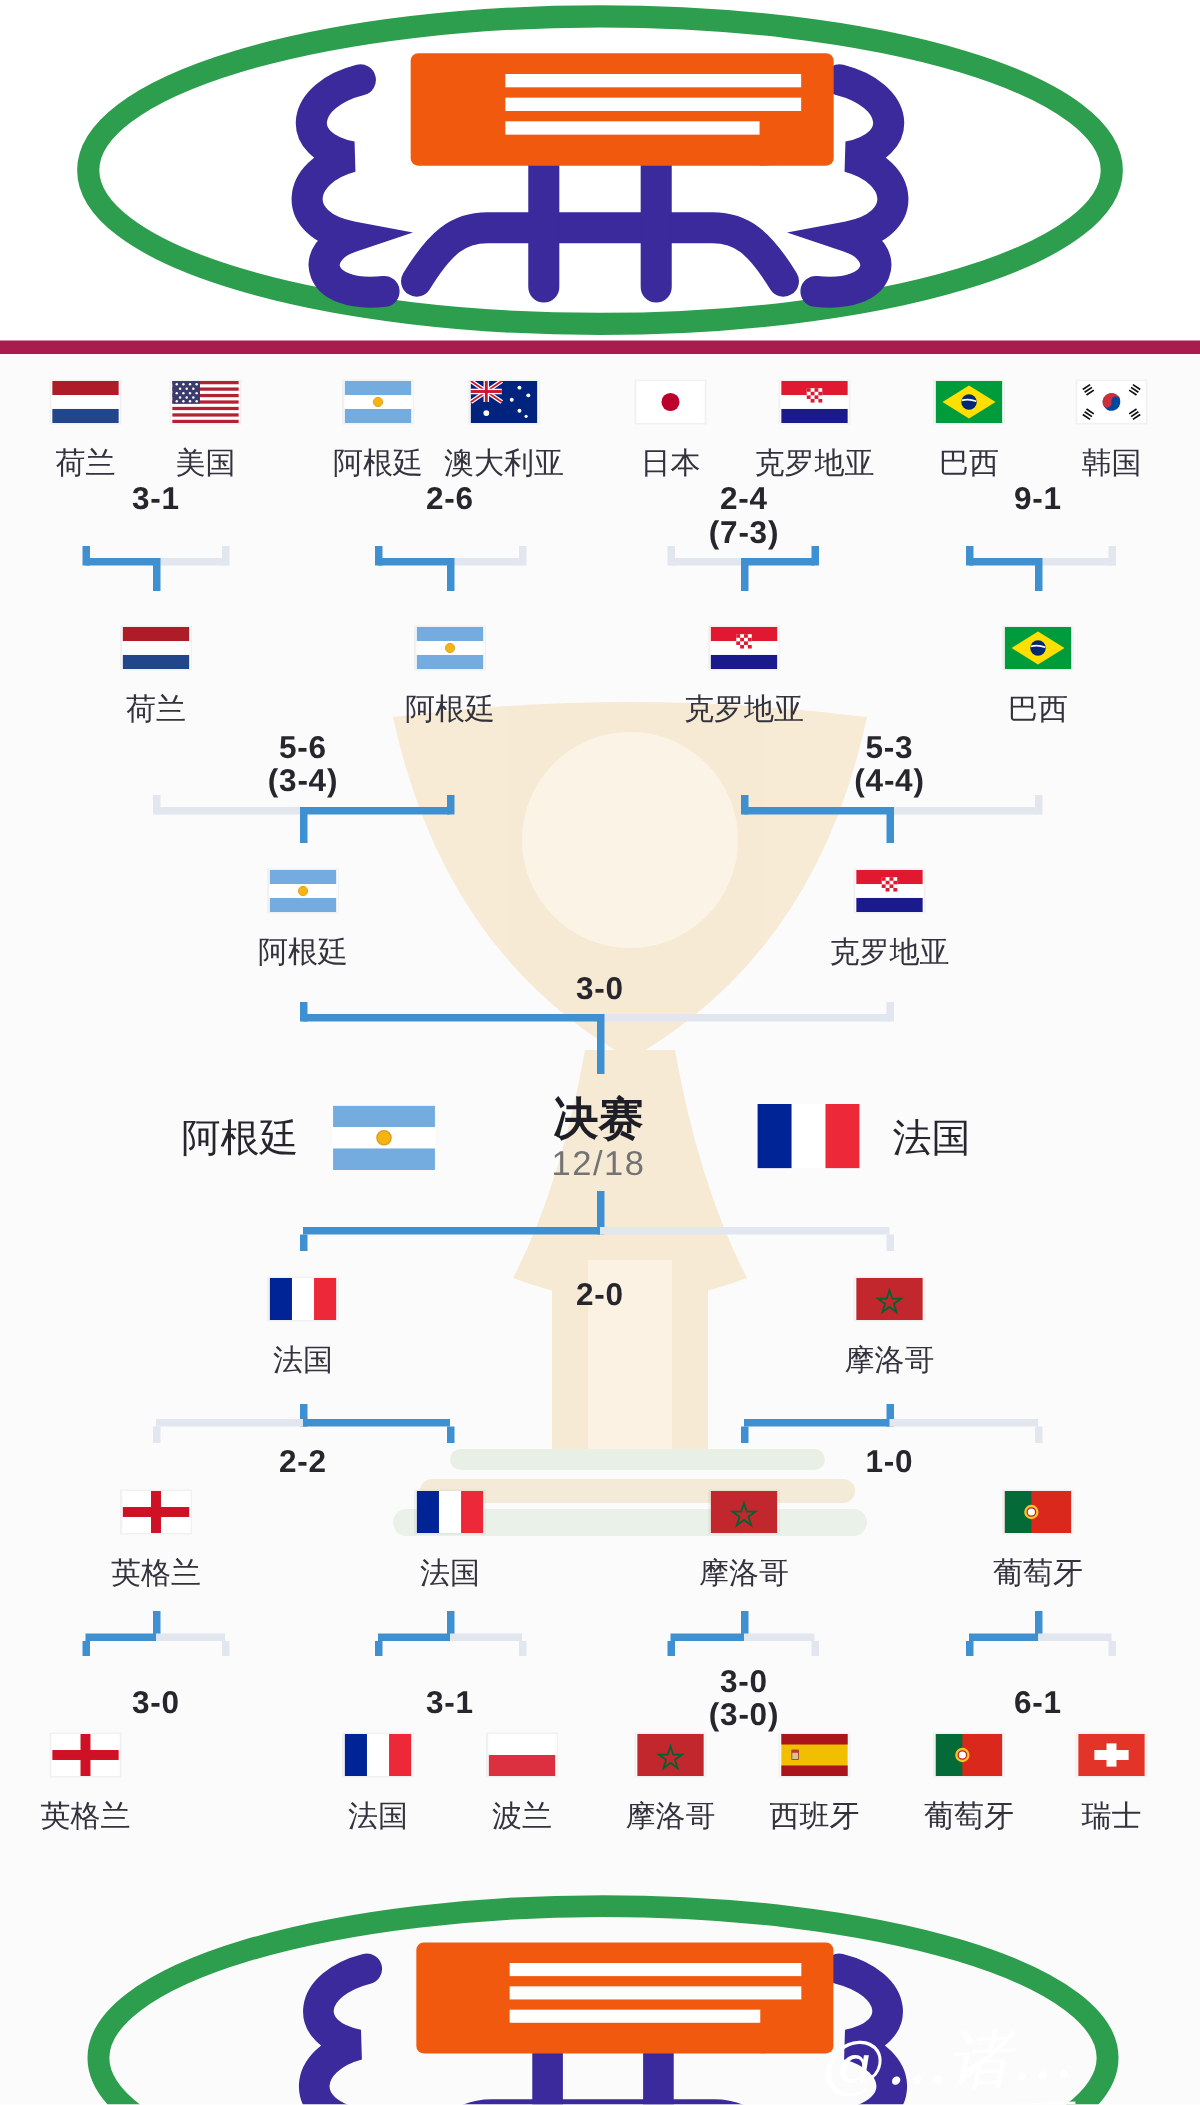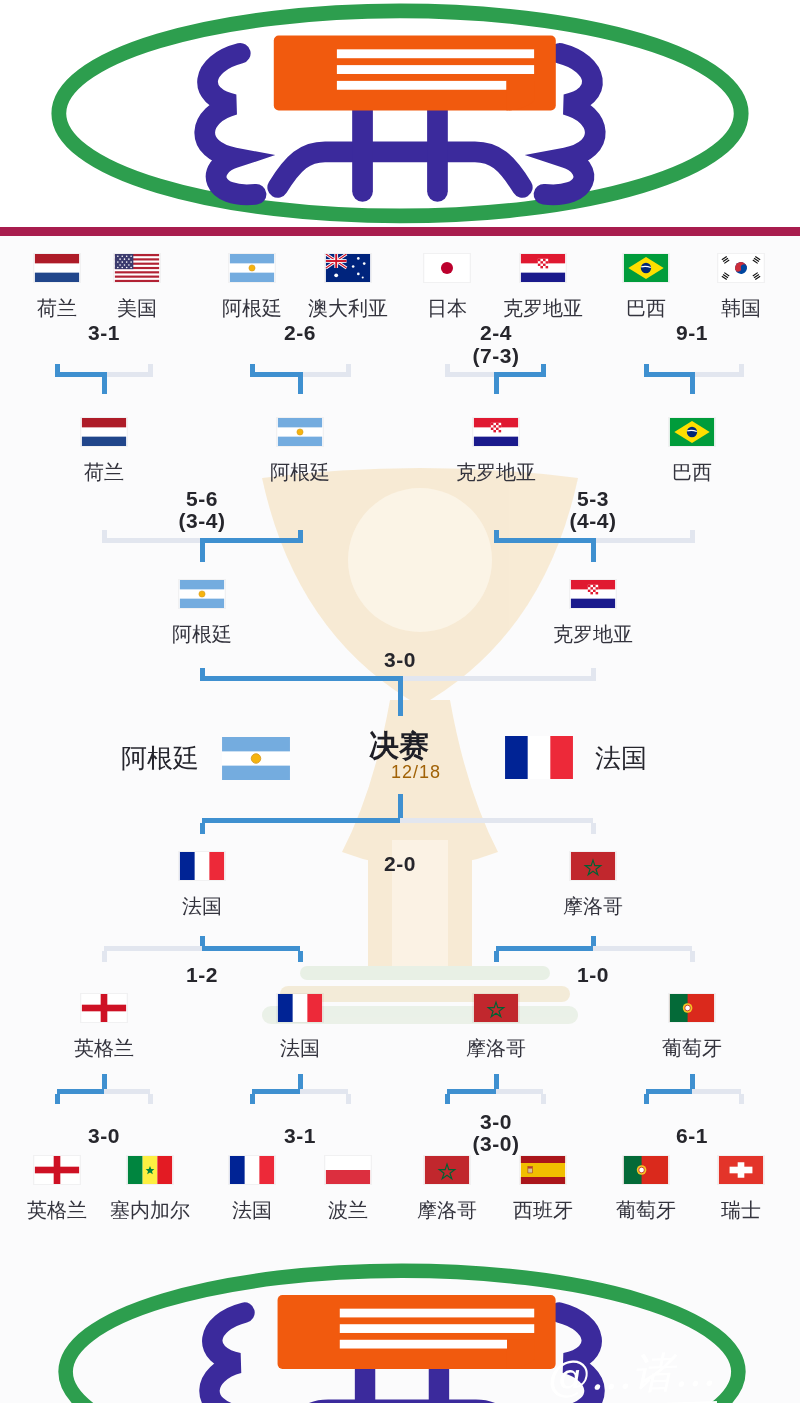--- a/index.html
+++ b/index.html
@@ -11,21 +11,21 @@
   .trophy{position:absolute;left:0;top:0;z-index:0;}
   .layer{position:absolute;left:0;top:0;width:800px;height:1403px;z-index:1;}
   .slot{position:absolute;transform:translateX(-50%);display:flex;flex-direction:column;align-items:center;}
   .flag{width:46px;height:28px;display:block;box-shadow:0 0 0 1px rgba(0,0,0,0.04);}
   .flag-lg{width:82px;height:43px;display:block;}
   .tname{margin-top:13px;font-size:20px;color:#33333d;white-space:nowrap;text-align:center;}
   .tname-lg{position:absolute;transform:translateX(-50%);font-size:26px;color:#26262e;white-space:nowrap;}
   .score{position:absolute;transform:translateX(-50%);font-weight:bold;font-size:21px;color:#26262c;
          white-space:nowrap;letter-spacing:0.5px;}
   .final-title{position:absolute;transform:translateX(-50%);font-weight:bold;font-size:30px;color:#1e1e26;}
-  .final-date{position:absolute;transform:translateX(-50%);font-size:18px;color:#a16207;letter-spacing:1px;margin-left:17px;}
+  .final-date{position:absolute;transform:translateX(-50%);font-size:23px;color:#737373;letter-spacing:1px;}
   .hl{position:absolute;height:5px;}
   .vs{position:absolute;width:5px;}
   .b{background:#3f90d0;}
   .l{background:#e2e6ef;}
   .watermark{position:absolute;left:548px;top:1346px;z-index:3;color:#ffffff;font-size:42px;
              font-family:"DejaVu Serif", serif;font-style:italic;white-space:nowrap;
              border-bottom:3px solid #ffffff;transform:rotate(-2deg);padding-bottom:2px;}
 </style>
 </head>
 <body>
@@ -245,21 +245,21 @@
           <use href="#f-usa"></use>
         </svg>
       <div class="tname">美国</div>
     </div>
     <div class="slot" style="left:252px;top:254px">
       <svg class="flag">
           <use href="#f-arg"></use>
         </svg>
       <div class="tname">阿根廷</div>
     </div>
-    <div class="slot" style="left:348px;top:254px">
+    <div class="slot" style="left:336px;top:254px">
       <svg class="flag">
           <use href="#f-aus"></use>
         </svg>
       <div class="tname">澳大利亚</div>
     </div>
     <div class="slot" style="left:447px;top:254px">
       <svg class="flag">
           <use href="#f-jpn"></use>
         </svg>
       <div class="tname">日本</div>
@@ -416,21 +416,21 @@
     <div class="hl b" style="left:202px;top:946px;width:98px"></div>
     <div class="vs l" style="left:102px;top:951px;height:11px"></div>
     <div class="vs b" style="left:298px;top:951px;height:11px"></div>
 
     <div class="vs b" style="left:591px;top:936px;height:15px"></div>
     <div class="hl b" style="left:496px;top:946px;width:97px"></div>
     <div class="hl l" style="left:593px;top:946px;width:99px"></div>
     <div class="vs b" style="left:494px;top:951px;height:11px"></div>
     <div class="vs l" style="left:690px;top:951px;height:11px"></div>
 
-    <div class="score" style="left:202px;top:963px">1-2</div>
+    <div class="score" style="left:202px;top:963px">2-2</div>
     <div class="score" style="left:593px;top:963px">1-0</div>
 
     <div class="slot" style="left:104px;top:994px">
       <svg class="flag">
           <use href="#f-eng"></use>
         </svg>
       <div class="tname">英格兰</div>
     </div>
     <div class="slot" style="left:300px;top:994px">
       <svg class="flag">
@@ -480,26 +480,20 @@
     <div class="score" style="left:496px;top:1110px">3-0</div>
     <div class="score" style="left:496px;top:1132px">(3-0)</div>
     <div class="score" style="left:692px;top:1124px">6-1</div>
 
     <div class="slot" style="left:57px;top:1156px">
       <svg class="flag">
           <use href="#f-eng"></use>
         </svg>
       <div class="tname">英格兰</div>
     </div>
-    <div class="slot" style="left:150px;top:1156px">
-      <svg class="flag">
-          <use href="#f-sen"></use>
-        </svg>
-      <div class="tname">塞内加尔</div>
-    </div>
     <div class="slot" style="left:252px;top:1156px">
       <svg class="flag">
           <use href="#f-fra"></use>
         </svg>
       <div class="tname">法国</div>
     </div>
     <div class="slot" style="left:348px;top:1156px">
       <svg class="flag">
           <use href="#f-pol"></use>
         </svg>

